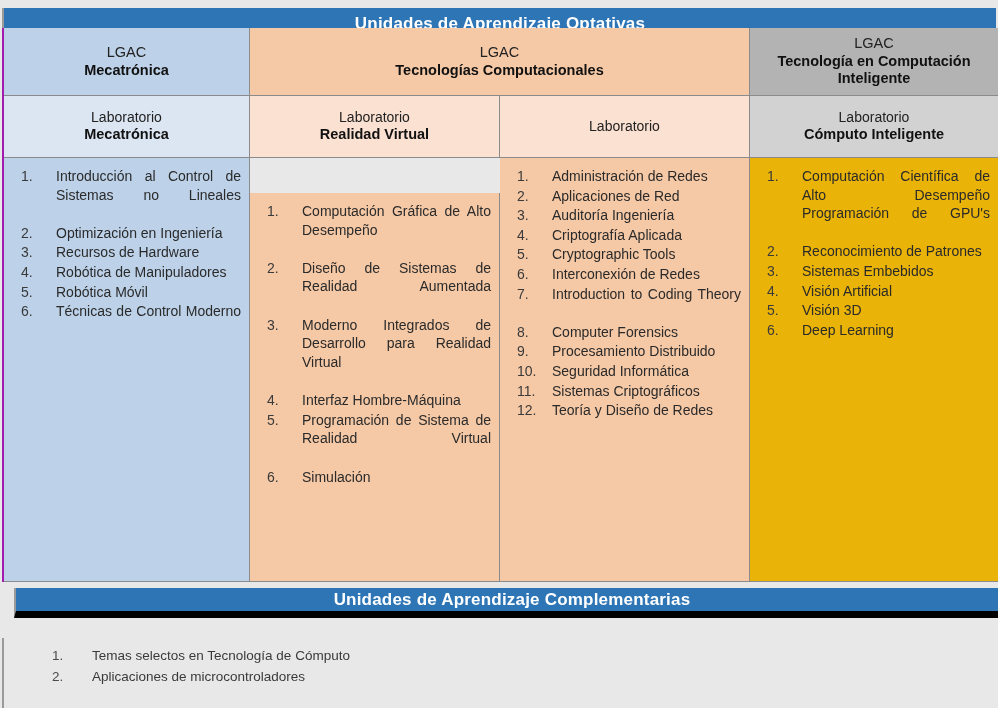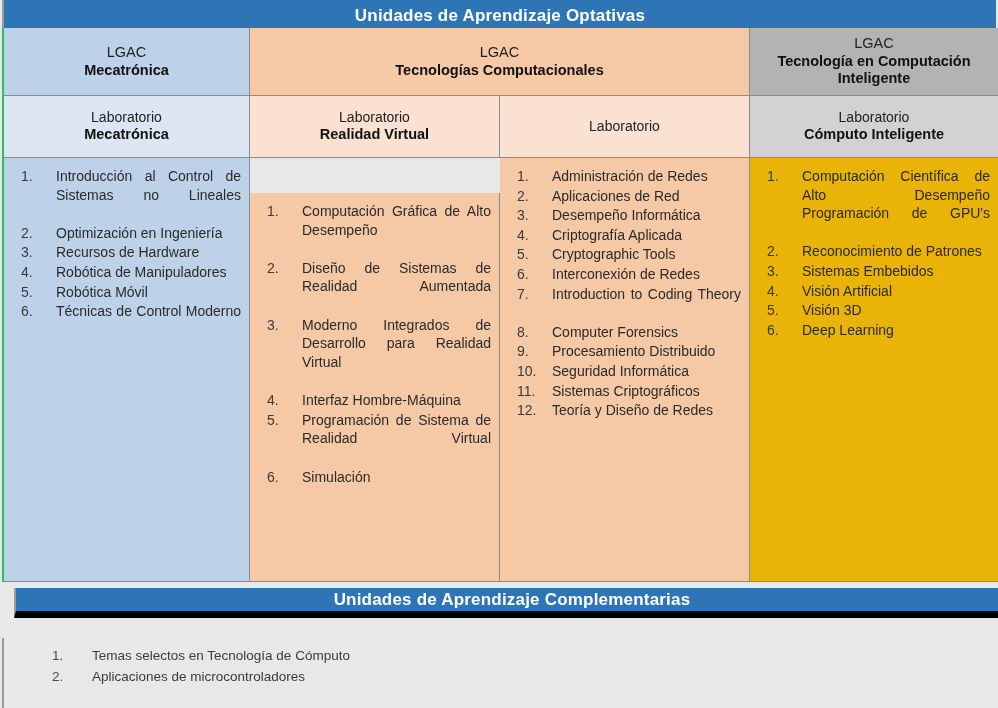--- a/index.html
+++ b/index.html
@@ -17,38 +17,38 @@
     background:#2E75B6;
     color:#ffffff;
     font-weight:bold;
     font-size:17px;
     text-align:center;
     letter-spacing:.2px;
     display:flex;align-items:center;justify-content:center;
     box-sizing:border-box;
   }
   .bar-top{
-    position:absolute;left:2px;top:0px;width:994px;height:32px;
+    position:absolute;left:2px;top:8px;width:994px;height:32px;
     border-left:2px solid #9a9a9a;
     text-align:right;
   }
   .bar-bottom{
     position:absolute;left:14px;top:588px;width:994px;height:30px;
     border-left:2px solid #9a9a9a;
     border-bottom:7px solid #000000;
   }
 
   
   .grid{
     position:absolute;left:2px;top:28px;width:994px;height:554px;
     display:grid;
     grid-template-columns:246px 250px 250px 248px;
     grid-template-rows:68px 62px 1fr;
     box-sizing:border-box;
-    border-left:2px solid #22c55e;
+    border-left:2px solid #a21caf;
     border-right:0;
   }
   .cell{
     box-sizing:border-box;
     border-right:1px solid #8b8b8b;
     border-bottom:1px solid #8b8b8b;
     position:relative;
     overflow:hidden;
   }
   .cell.last{border-right:none;}
@@ -220,21 +220,21 @@
     </div>
     <div class="cell body-c3">
       <ol class="courses">
           <li class="nojust">
             <span class="txt">Administración de Redes</span>
           </li>
           <li class="nojust">
             <span class="txt">Aplicaciones de Red</span>
           </li>
           <li class="nojust">
-            <span class="txt">Desempeño Informática</span>
+            <span class="txt">Auditoría Ingeniería</span>
           </li>
           <li class="nojust">
             <span class="txt">Criptografía Aplicada</span>
           </li>
           <li class="nojust">
             <span class="txt">Cryptographic Tools</span>
           </li>
           <li class="nojust">
             <span class="txt">Interconexión de Redes</span>
           </li>

